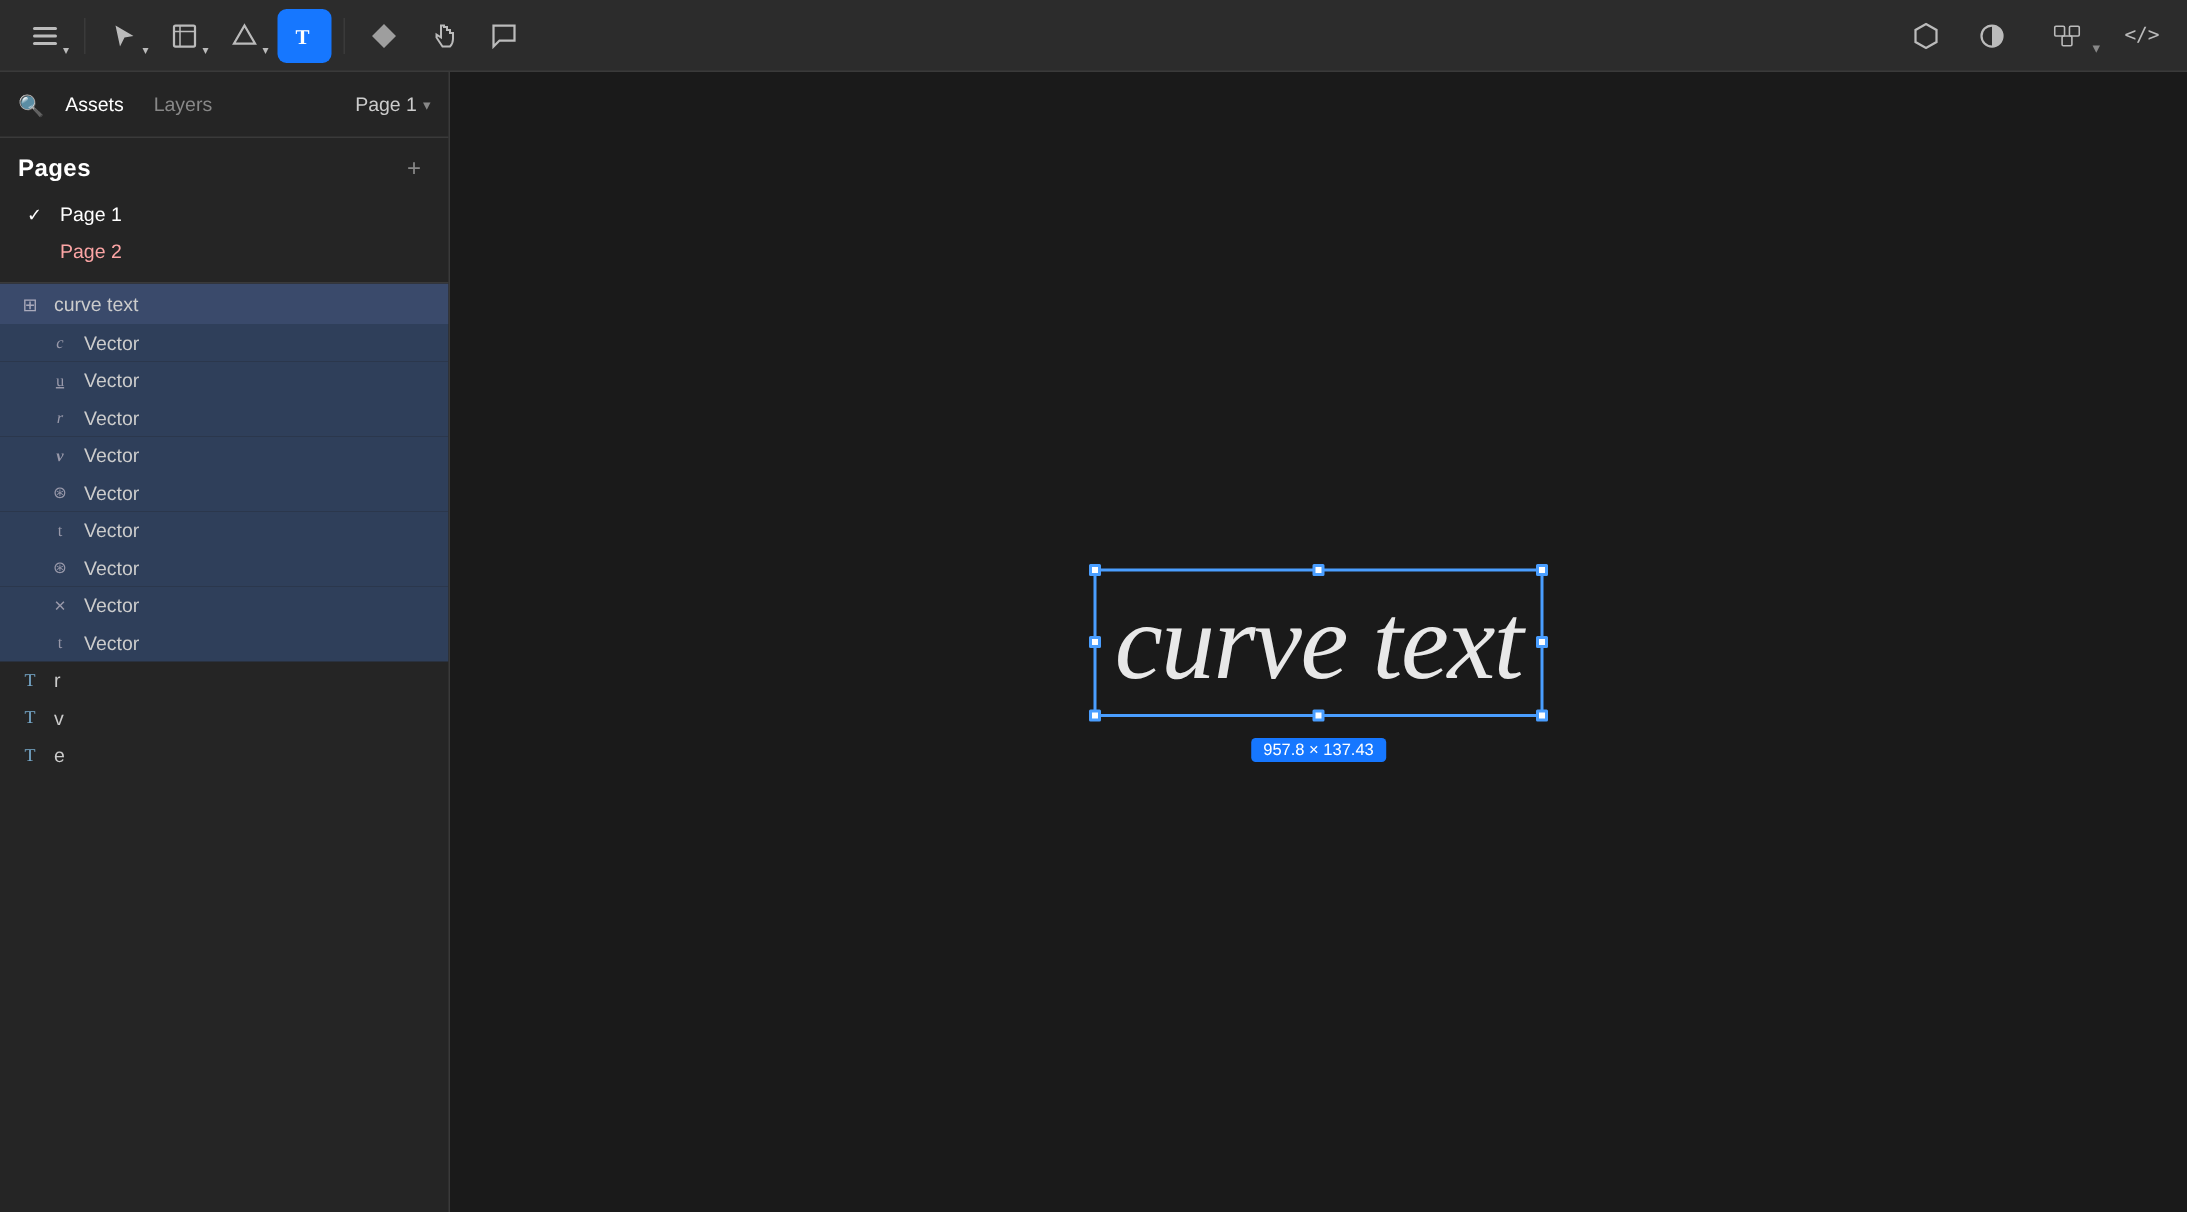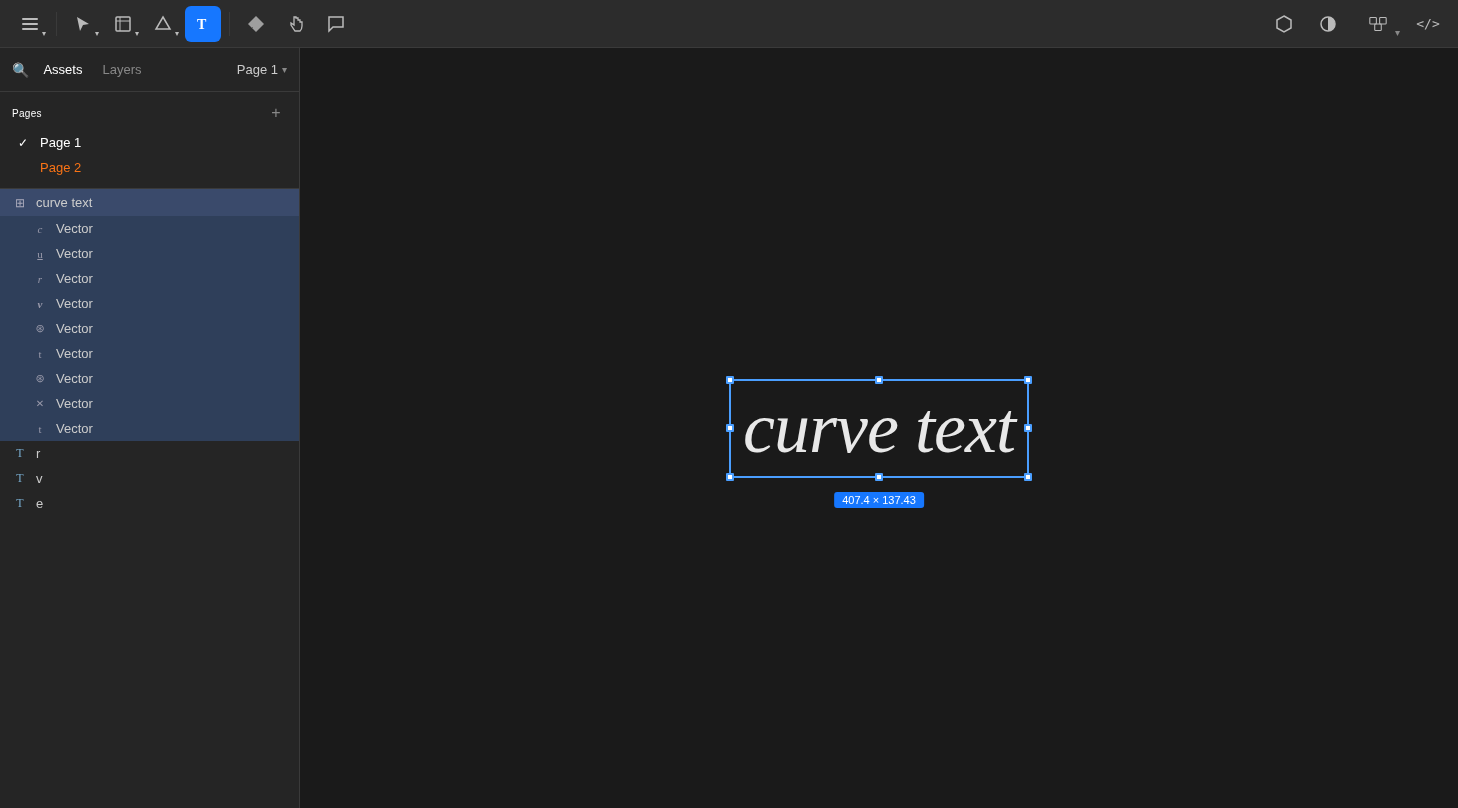--- a/index.html
+++ b/index.html
@@ -122,22 +122,22 @@
       padding: 10px 12px 8px;
       border-bottom: 1px solid #3a3a3a;
     }
     .pages-header {
       display: flex;
       align-items: center;
       justify-content: space-between;
       margin-bottom: 6px;
     }
     .pages-title {
-      font-size: 10px;
-      font-weight: 400;
+      font-size: 16px;
+      font-weight: 700;
       color: #fff;
       letter-spacing: 0.3px;
     }
     .pages-add-btn {
       width: 22px;
       height: 22px;
       display: flex;
       align-items: center;
       justify-content: center;
       border-radius: 4px;
@@ -146,21 +146,21 @@
       font-size: 16px;
     }
     .page-item {
       display: flex;
       align-items: center;
       gap: 8px;
       padding: 5px 6px;
       border-radius: 4px;
       cursor: pointer;
       font-size: 13px;
-      color: #f97316;
+      color: #fca5a5;
     }
     .page-item.active { color: #fff; }
     .page-item .check { color: #fff; font-size: 12px; width: 14px; }
     .page-item .empty-check { width: 14px; }
 
     
     .layers-list {
       flex: 1;
       overflow-y: auto;
     }
@@ -453,18 +453,18 @@
           <span class="handle tl"></span>
           <span class="handle tr"></span>
           <span class="handle bl"></span>
           <span class="handle br"></span>
           <span class="handle tm"></span>
           <span class="handle bm"></span>
           <span class="handle lm"></span>
           <span class="handle rm"></span>
           <span class="curve-text-label">curve text</span>
         </div>
-        <div class="dimension-badge">407.4 × 137.43</div>
+        <div class="dimension-badge">957.8 × 137.43</div>
       </div>
     </div>
   </div>
 
 </div>
 
 </body></html>

